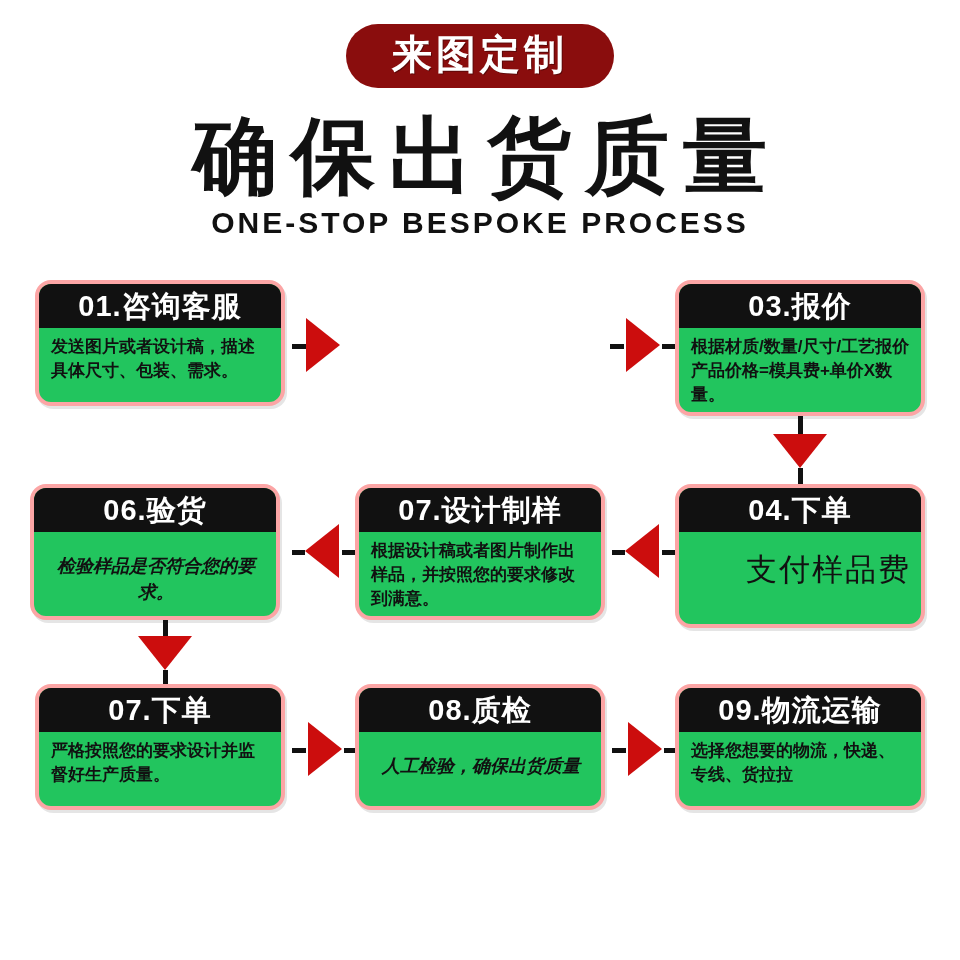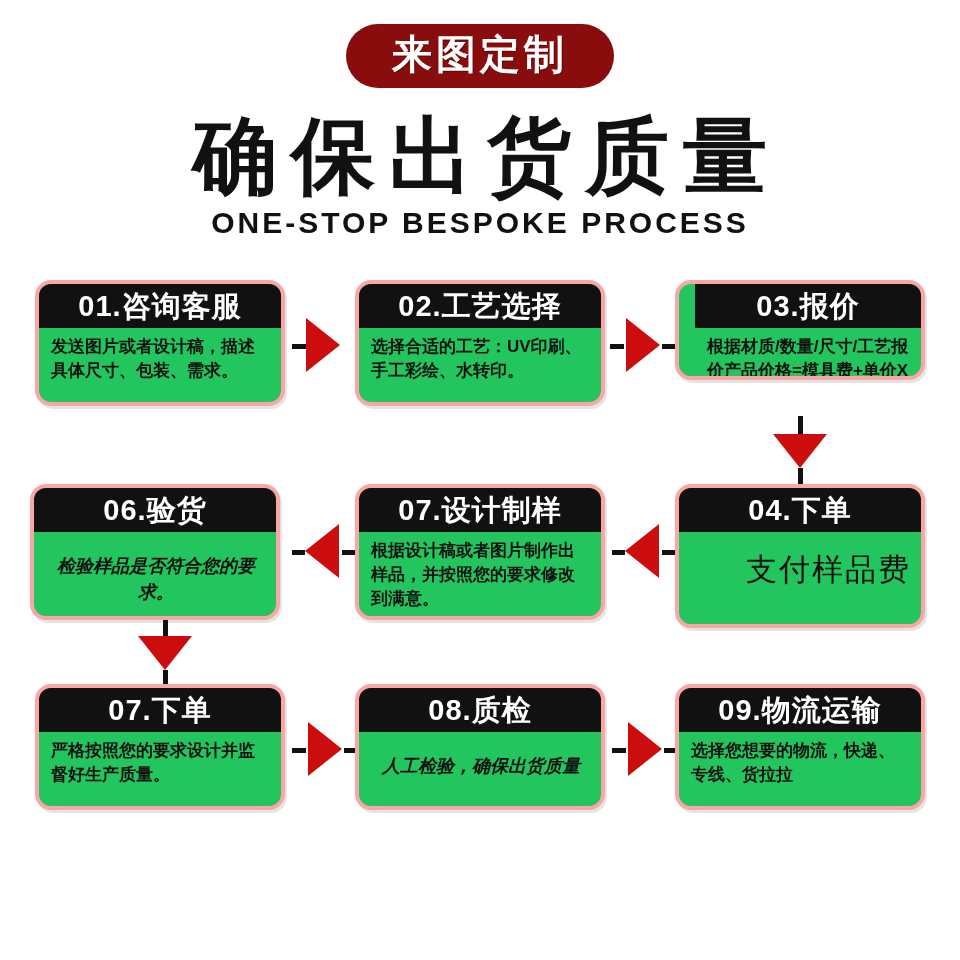--- a/index.html
+++ b/index.html
@@ -145,30 +145,26 @@
 <div class="flow">
 
   <div class="card" style="left:35px; top:18px;">
     <div class="card-head">01.咨询客服</div>
     <div class="card-body">发送图片或者设计稿，描述具体尺寸、包装、需求。</div>
   </div>
 
   <div class="dash-h" style="left:292px; top:82px; width:14px;"></div>
   <div class="arrow-h arrow-right" style="left:306px; top:56px;"></div>
 
-  <div class="card" style="left:355px; top:18px;">
-    <div class="card-head">02.工艺选择</div>
-    <div class="card-body">选择合适的工艺：UV印刷、手工彩绘、水转印。</div>
-  </div>
 
   <div class="dash-h" style="left:610px; top:82px; width:14px;"></div>
   <div class="arrow-h arrow-right" style="left:626px; top:56px;"></div>
   <div class="dash-h" style="left:662px; top:82px; width:13px;"></div>
 
-  <div class="card" style="left:675px; top:18px; height:100px;padding-left:16px;">
+  <div class="card" style="left:675px; top:18px; height:136px;">
     <div class="card-head">03.报价</div>
     <div class="card-body">根据材质/数量/尺寸/工艺报价产品价格=模具费+单价X数量。</div>
   </div>
 
   <div class="dash-v" style="left:798px; top:154px; height:18px;"></div>
   <div class="arrow-v" style="left:773px; top:172px;"></div>
   <div class="dash-v" style="left:798px; top:206px; height:18px;"></div>
 
   <div class="card" style="left:30px; top:222px; height:136px;">
     <div class="card-head">06.验货</div>

